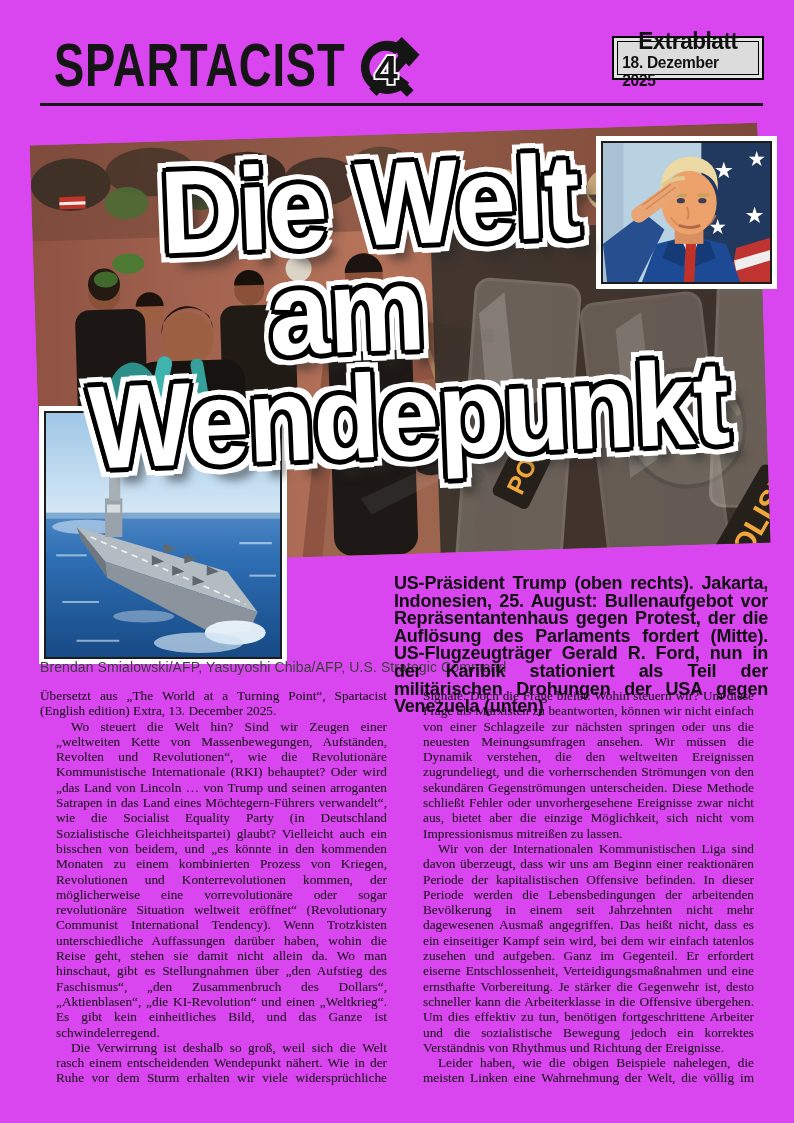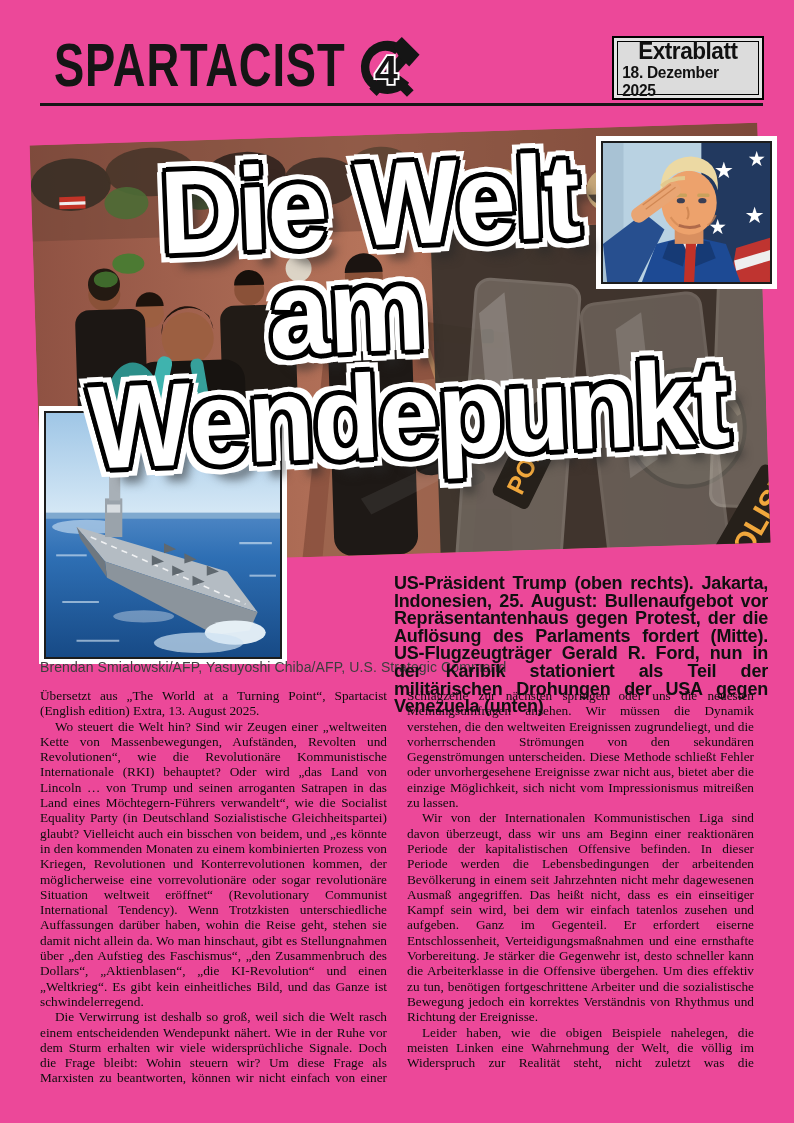--- a/index.html
+++ b/index.html
@@ -1,24 +1,24 @@
 <!DOCTYPE html>
 <html lang="de"><head>
 <meta charset="utf-8">
 <style>
   html,body{margin:0;padding:0;background:#888;}
-  .page{position:relative;width:794px;height:1123px;margin:0 auto;background:#ec4899;overflow:hidden;
+  .page{position:relative;width:794px;height:1123px;margin:0 auto;background:#d946ef;overflow:hidden;
         font-family:"Liberation Sans",sans-serif;color:#111;}
 
   
   .brand-text{position:absolute;left:54px;top:34px;font-weight:bold;font-size:54px;line-height:1;
               letter-spacing:1px;transform:scaleX(.84) scaleY(1.12);transform-origin:left top;color:#151515;}
   .logo{position:absolute;left:350px;top:30px;width:74px;height:76px;}
   .masthead-rule{position:absolute;left:40px;top:103px;width:723px;height:3px;background:#161616;}
-  .issue-box{position:absolute;left:612px;top:36px;width:152px;height:64px;background:#e3e3e3;
+  .issue-box{position:absolute;left:612px;top:36px;width:152px;height:44px;background:#e3e3e3;
              border:2px solid #000;padding:3px;box-sizing:border-box;}
   .issue-inner{width:100%;height:100%;border:1.5px solid #000;background:#dcdcdc;display:flex;
                flex-direction:column;align-items:center;justify-content:center;box-sizing:border-box;}
   .issue-label{font-weight:bold;font-size:24px;line-height:25px;transform:scaleX(.94);letter-spacing:-.5px;}
   .issue-date{font-weight:bold;font-size:16.5px;line-height:18px;transform:scaleX(.94);letter-spacing:-.3px;}
 
   
   .protest{position:absolute;left:36px;top:134px;width:728px;height:420px;transform:rotate(-1.8deg);
            overflow:hidden;}
   .protest svg{display:block;width:100%;height:100%;}
@@ -44,21 +44,21 @@
   .photo-credit{position:absolute;left:40px;top:659px;font-size:14px;color:#3d3d3d;letter-spacing:.1px;}
   .photo-caption{position:absolute;left:394px;top:575px;width:374px;font-weight:bold;font-size:18px;
                  line-height:17.6px;text-align:justify;letter-spacing:-.2px;color:#101010;}
 
   
   .article{position:absolute;left:40px;top:688px;width:714px;height:400px;overflow:hidden;
            column-count:2;column-gap:20px;column-fill:auto;
            font-family:"Liberation Serif",serif;font-size:13.3px;line-height:15.3px;
            text-align:justify;color:#0d0d0d;hyphens:auto;}
   .article p{margin:0;}
-  .article p.ind{text-indent:15px;}
+  .article p.ind{text-indent:15px;margin-left:16px;}
   .article .it{}
 </style>
 </head>
 <body>
 
 <div class="page">
 
   <div class="brand-text">SPARTACIST</div>
 
   <svg class="logo" viewBox="0 0 100 92" aria-hidden="true">
@@ -279,20 +279,20 @@
           <line x1="200" y1="160" x2="226" y2="160"></line>
         <line x1="30" y1="224" x2="72" y2="224"></line>
       </g>
     </svg>
   </div>
 
   <div class="photo-credit">Brendan Smialowski/AFP, Yasuyoshi Chiba/AFP, U.S. Strategic Command</div>
   <div class="photo-caption">US-Präsident Trump (oben rechts). Jakarta, Indonesien, 25. August: Bullenaufgebot vor Repräsentantenhaus gegen Protest, der die Auflösung des Parlaments fordert (Mitte). US-Flugzeugträger Gerald R. Ford, nun in der Karibik stationiert als Teil der militärischen Drohungen der USA gegen Venezuela (unten)</div>
 
   <main class="article">
-      <p><span class="it">Übersetzt aus „The World at a Turning Point“, </span><span>Spartacist</span><span class="it"> (English edition) Extra, 13. August 2025.</span></p>
+      <p><span class="it">Übersetzt aus „The World at a Turning Point“, </span><span>Spartacist</span><span class="it"> (English edition) Extra, 13. December 2025.</span></p>
       <p class="ind"><span>Wo steuert die Welt hin? Sind wir Zeugen einer „weltweiten Kette von Massenbewegungen, Aufständen, Revolten und Revolutionen“, wie die Revolutionäre Kommunistische Internationale (RKI) behauptet? Oder wird „das Land von Lincoln … von Trump und seinen arroganten Satrapen in das Land eines Möchtegern-Führers verwandelt“, wie die Socialist Equality Party (in Deutschland Sozialistische Gleichheitspartei) glaubt? Vielleicht auch ein bisschen von beidem, und „es könnte in den kommenden Monaten zu einem kombinierten Prozess von Kriegen, Revolutionen und Konterrevolutionen kommen, der möglicherweise eine </span><span class="it">vorrevolutionäre oder sogar revolutionäre Situation weltweit</span><span> eröffnet“ (Revolutionary Communist International Tendency). Wenn Trotzkisten unterschiedliche Auffassungen darüber haben, wohin die Reise geht, stehen sie damit nicht allein da. Wo man hinschaut, gibt es Stellungnahmen über „den Aufstieg des Faschismus“, „den Zusammenbruch des Dollars“, „Aktienblasen“, „die KI-Revolution“ und einen „Weltkrieg“. Es gibt kein einheitliches Bild, und das Ganze ist schwindelerregend.</span></p>
       <p class="ind"><span>Die Verwirrung ist deshalb so groß, weil sich die Welt rasch einem entscheidenden </span><span class="it">Wendepunkt</span><span> nähert. Wie in der Ruhe vor dem Sturm erhalten wir viele widersprüchliche Signale. Doch die Frage bleibt: Wohin steuern wir? Um diese Frage als Marxisten zu beantworten, können wir nicht einfach von einer Schlagzeile zur nächsten springen oder uns die neuesten Meinungsumfragen ansehen. Wir müssen die Dynamik verstehen, die den weltweiten Ereignissen zugrundeliegt, und die vorherrschenden Strömungen von den sekundären Gegenströmungen unterscheiden. Diese Methode schließt Fehler oder unvorhergesehene Ereignisse zwar nicht aus, bietet aber die einzige Möglichkeit, sich nicht vom Impressionismus mitreißen zu lassen.</span></p>
       <p class="ind"><span>Wir von der Internationalen Kommunistischen Liga sind davon überzeugt, dass wir uns am Beginn einer </span><span class="it">reaktionären Periode</span><span> der kapitalistischen Offensive befinden. In dieser Periode werden die Lebensbedingungen der arbeitenden Bevölkerung in einem seit Jahrzehnten nicht mehr dagewesenen Ausmaß angegriffen. Das heißt nicht, dass es ein einseitiger Kampf sein wird, bei dem wir einfach tatenlos zusehen und aufgeben. Ganz im Gegenteil. Er erfordert eiserne Entschlossenheit, Verteidigungsmaßnahmen und eine ernsthafte Vorbereitung. Je stärker die Gegenwehr ist, desto schneller kann die Arbeiterklasse in die Offensive übergehen. Um dies effektiv zu tun, benötigen fortgeschrittene Arbeiter und die sozialistische Bewegung jedoch ein korrektes Verständnis von Rhythmus und Richtung der Ereignisse.</span></p>
       <p class="ind"><span>Leider haben, wie die obigen Beispiele nahelegen, die meisten Linken eine Wahrnehmung der Welt, die völlig im Widerspruch zur Realität steht, nicht zuletzt was die vorherrschenden Stimmungen in der Arbeiterklasse betrifft. In einer Welt, die sich zunehmend nach rechts bewegt, schlagen</span></p>
     </main>
 
 </div>
 
 </body></html>

